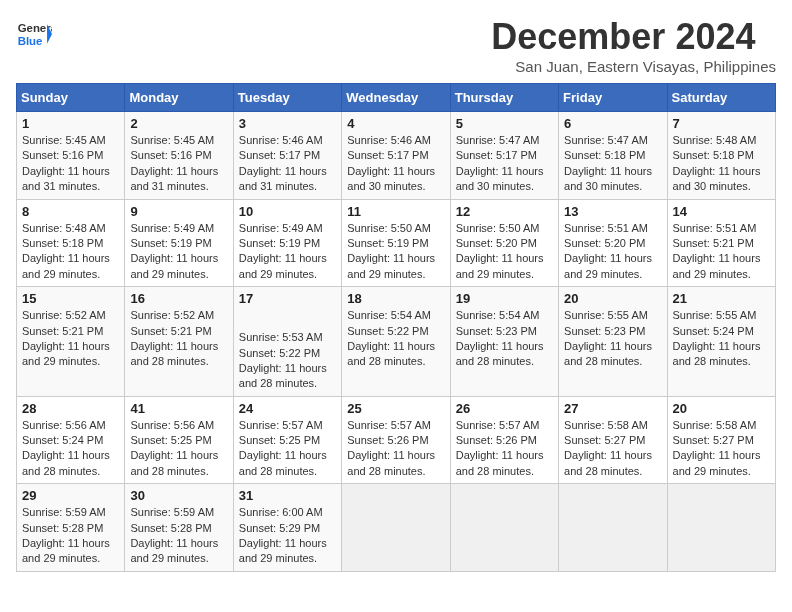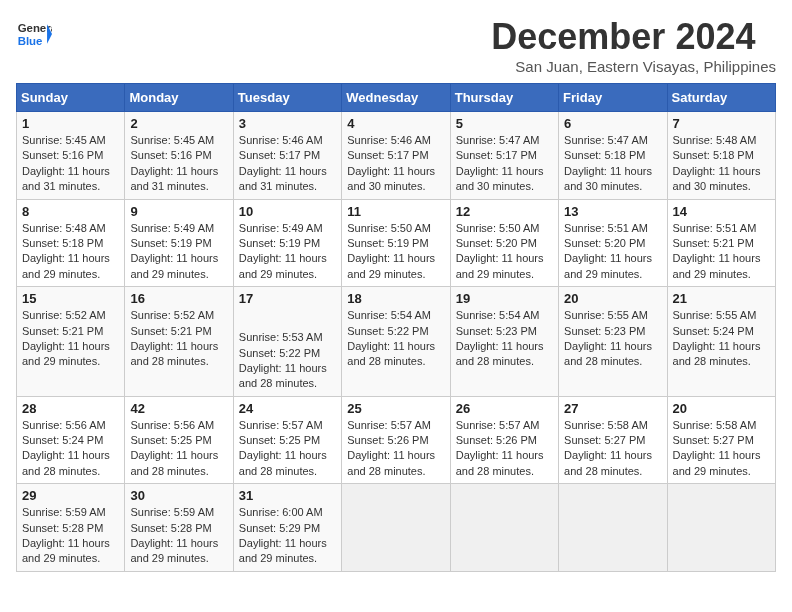--- a/index.html
+++ b/index.html
@@ -264,21 +264,21 @@
       </tr>
       <tr>
         <td>
           <span class="day-num">28</span>
           <div class="day-info" style="white-space: pre-line;">Sunrise: 5:56 AM
 Sunset: 5:24 PM
 Daylight: 11 hours
 and 28 minutes.</div>
         </td>
         <td>
-          <span class="day-num">42</span>
+          <span class="day-num">41</span>
           <div class="day-info" style="white-space: pre-line;">Sunrise: 5:56 AM
 Sunset: 5:25 PM
 Daylight: 11 hours
 and 28 minutes.</div>
         </td>
         <td>
           <span class="day-num">24</span>
           <div class="day-info" style="white-space: pre-line;">Sunrise: 5:57 AM
 Sunset: 5:25 PM
 Daylight: 11 hours

